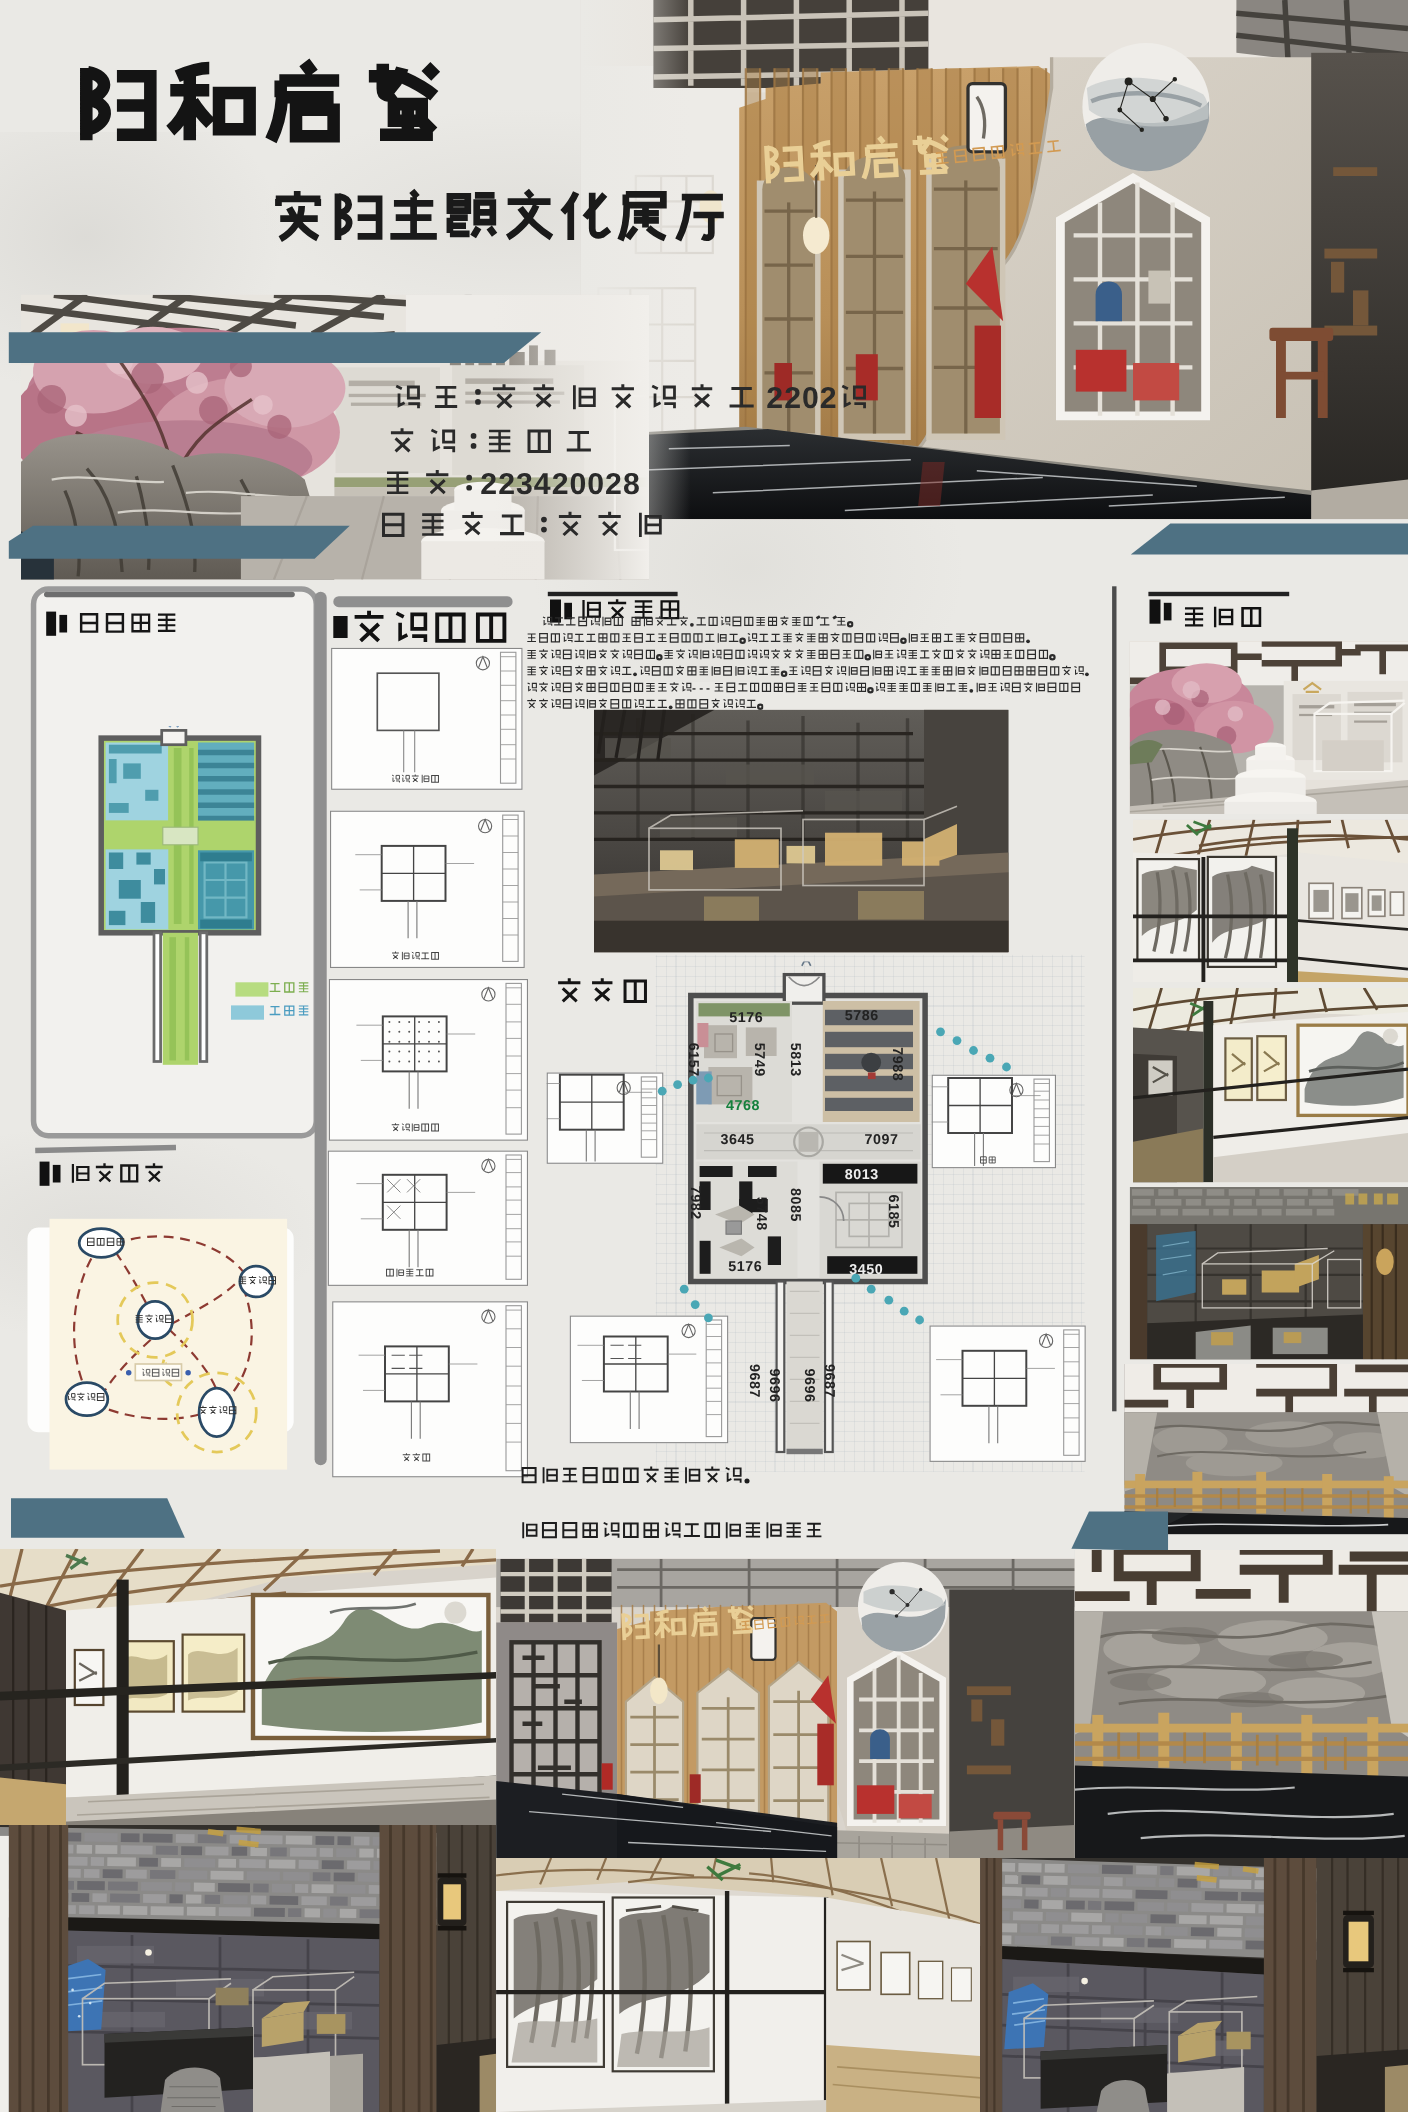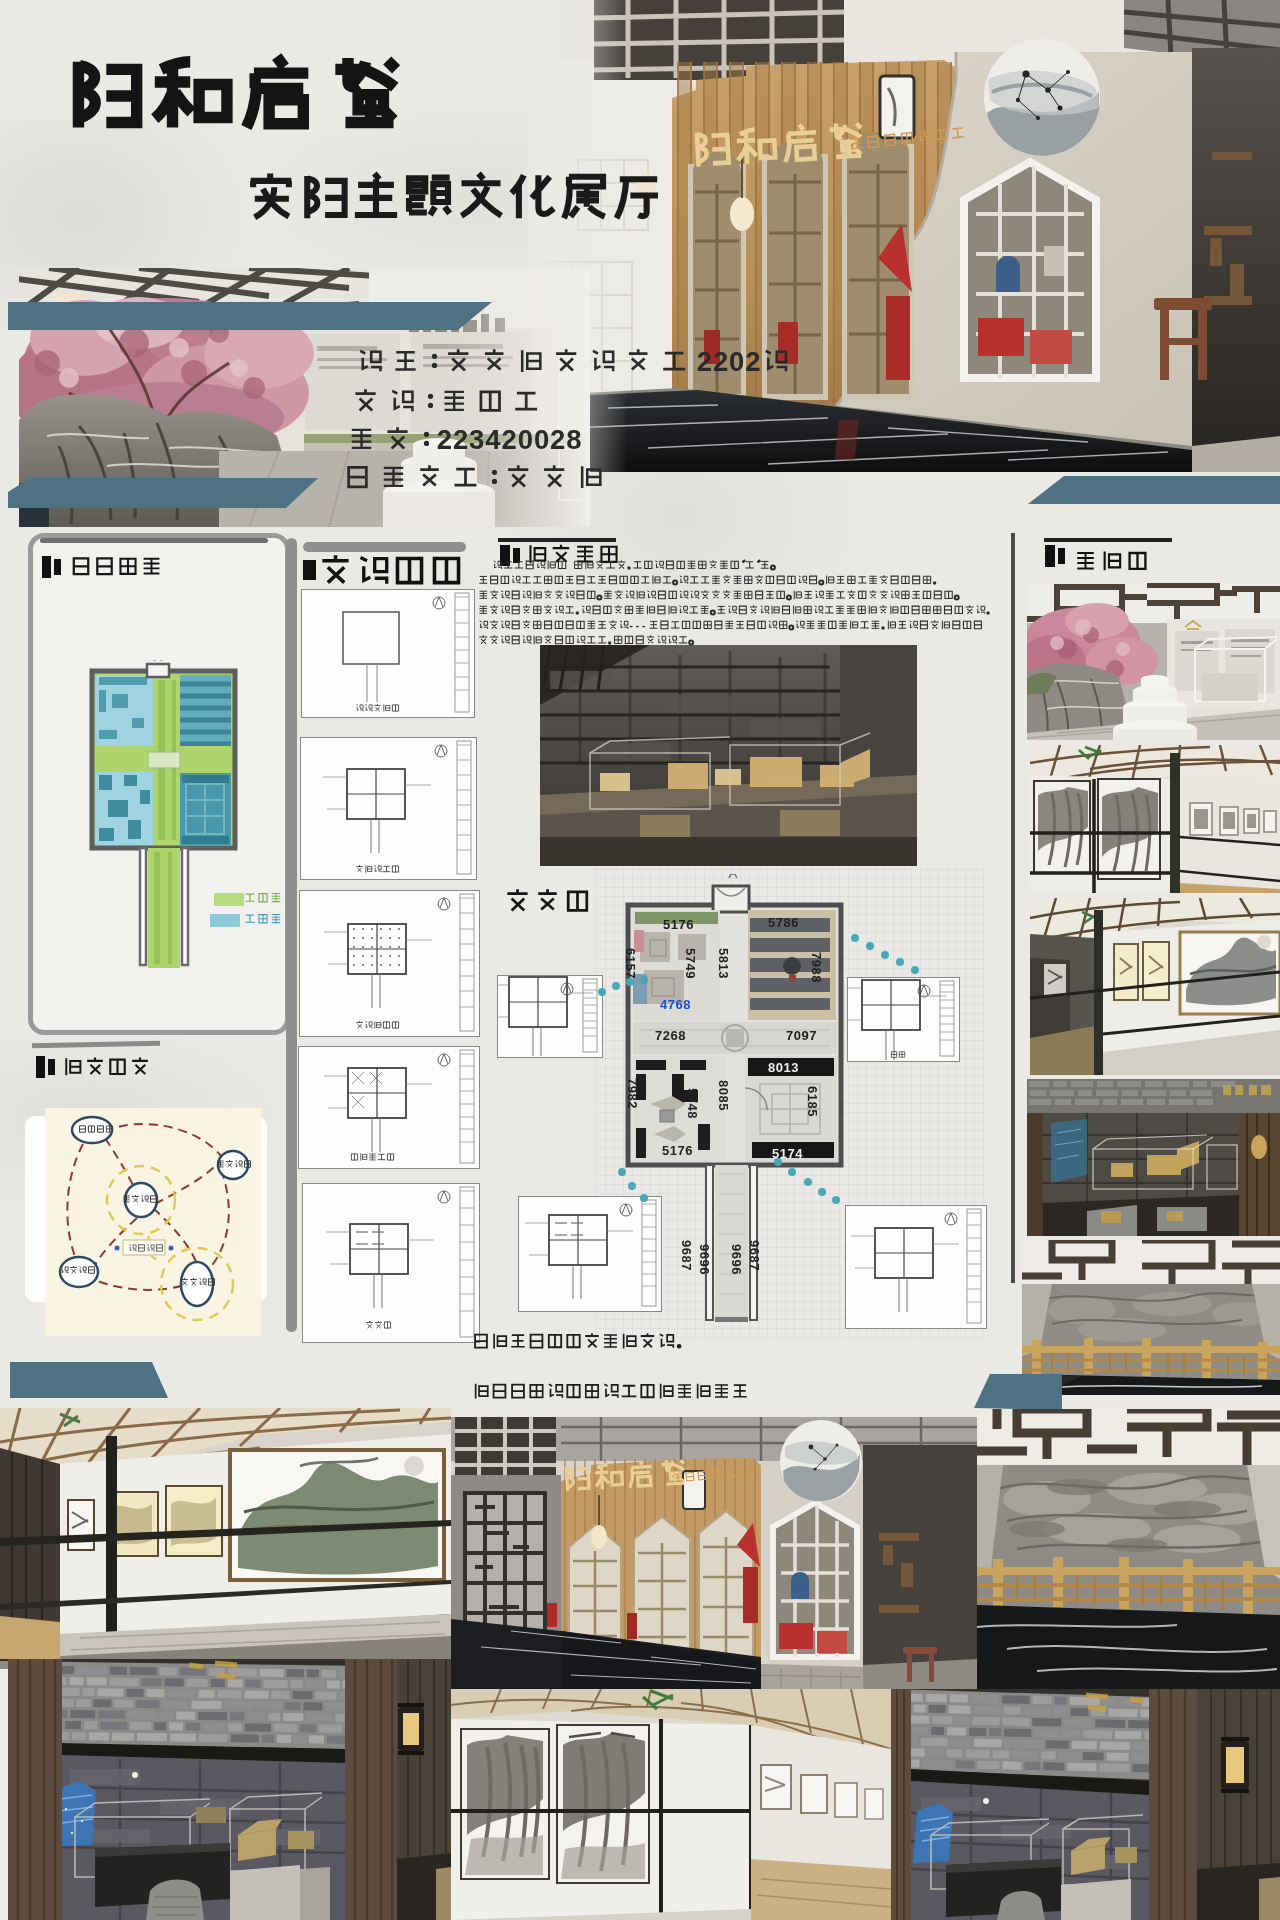--- a/index.html
+++ b/index.html
@@ -1241,30 +1241,30 @@
       </g>
  <rect x="95" y="443" width="33" height="5" fill="#777"></rect>
 </g>
 </svg>
 <div class="abs" style="left:663px;top:917px;font:bold 13px 'Liberation Sans';color:#222;letter-spacing:0.5px">5176</div>
 <div class="abs" style="left:768px;top:915px;font:bold 13px 'Liberation Sans';color:#222;letter-spacing:0.5px">5786</div>
 <div class="abs" style="left:638px;top:948px;font:bold 13px 'Liberation Sans';color:#222;transform:rotate(90deg);transform-origin:0 0;letter-spacing:0.5px">6157</div>
 <div class="abs" style="left:698px;top:948px;font:bold 13px 'Liberation Sans';color:#222;transform:rotate(90deg);transform-origin:0 0;letter-spacing:0.5px">5749</div>
 <div class="abs" style="left:731px;top:948px;font:bold 13px 'Liberation Sans';color:#222;transform:rotate(90deg);transform-origin:0 0;letter-spacing:0.5px">5813</div>
 <div class="abs" style="left:824px;top:952px;font:bold 13px 'Liberation Sans';color:#222;transform:rotate(90deg);transform-origin:0 0;letter-spacing:0.5px">7988</div>
-<div class="abs" style="left:660px;top:997px;font:bold 13px 'Liberation Sans';color:#1d4ed8;letter-spacing:0.5px">4768</div>
-<div class="abs" style="left:655px;top:1028px;font:bold 13px 'Liberation Sans';color:#222;letter-spacing:0.5px">7268</div>
+<div class="abs" style="left:660px;top:997px;font:bold 13px 'Liberation Sans';color:#15803d;letter-spacing:0.5px">4768</div>
+<div class="abs" style="left:655px;top:1028px;font:bold 13px 'Liberation Sans';color:#222;letter-spacing:0.5px">3645</div>
 <div class="abs" style="left:786px;top:1028px;font:bold 13px 'Liberation Sans';color:#222;letter-spacing:0.5px">7097</div>
 <div class="abs" style="left:768px;top:1060px;font:bold 13px 'Liberation Sans';color:#eee;letter-spacing:0.5px">8013</div>
 <div class="abs" style="left:640px;top:1078px;font:bold 13px 'Liberation Sans';color:#222;transform:rotate(90deg);transform-origin:0 0;letter-spacing:0.5px">7982</div>
 <div class="abs" style="left:700px;top:1088px;font:bold 13px 'Liberation Sans';color:#222;transform:rotate(90deg);transform-origin:0 0;letter-spacing:0.5px">5748</div>
 <div class="abs" style="left:731px;top:1080px;font:bold 13px 'Liberation Sans';color:#222;transform:rotate(90deg);transform-origin:0 0;letter-spacing:0.5px">8085</div>
 <div class="abs" style="left:820px;top:1086px;font:bold 13px 'Liberation Sans';color:#222;transform:rotate(90deg);transform-origin:0 0;letter-spacing:0.5px">6185</div>
 <div class="abs" style="left:662px;top:1143px;font:bold 13px 'Liberation Sans';color:#222;letter-spacing:0.5px">5176</div>
-<div class="abs" style="left:772px;top:1146px;font:bold 13px 'Liberation Sans';color:#eee;letter-spacing:0.5px">5174</div>
+<div class="abs" style="left:772px;top:1146px;font:bold 13px 'Liberation Sans';color:#eee;letter-spacing:0.5px">3450</div>
 <div class="abs" style="left:694px;top:1240px;font:bold 13px 'Liberation Sans';color:#222;transform:rotate(90deg);transform-origin:0 0;letter-spacing:0.5px">9687</div>
 <div class="abs" style="left:712px;top:1244px;font:bold 13px 'Liberation Sans';color:#222;transform:rotate(90deg);transform-origin:0 0;letter-spacing:0.5px">9696</div>
 <div class="abs" style="left:744px;top:1244px;font:bold 13px 'Liberation Sans';color:#222;transform:rotate(90deg);transform-origin:0 0;letter-spacing:0.5px">9696</div>
 <div class="abs" style="left:762px;top:1240px;font:bold 13px 'Liberation Sans';color:#222;transform:rotate(90deg);transform-origin:0 0;letter-spacing:0.5px">9687</div>
 
 <div class="abs" style="left:497px;top:975px;width:104px;height:81px;background:#fdfdfc;border:1px solid #888"></div>
 <svg class="abs" style="left:497px;top:975px" width="104" height="81" viewBox="0 0 104 81">
     <rect x="86" y="4" width="14" height="73" fill="none" stroke="#999" stroke-width="1"></rect>
     <line x1="86" y1="8" x2="100" y2="8" stroke="#999" stroke-width="0.8"></line>
     <line x1="86" y1="15" x2="100" y2="15" stroke="#999" stroke-width="0.8"></line>

